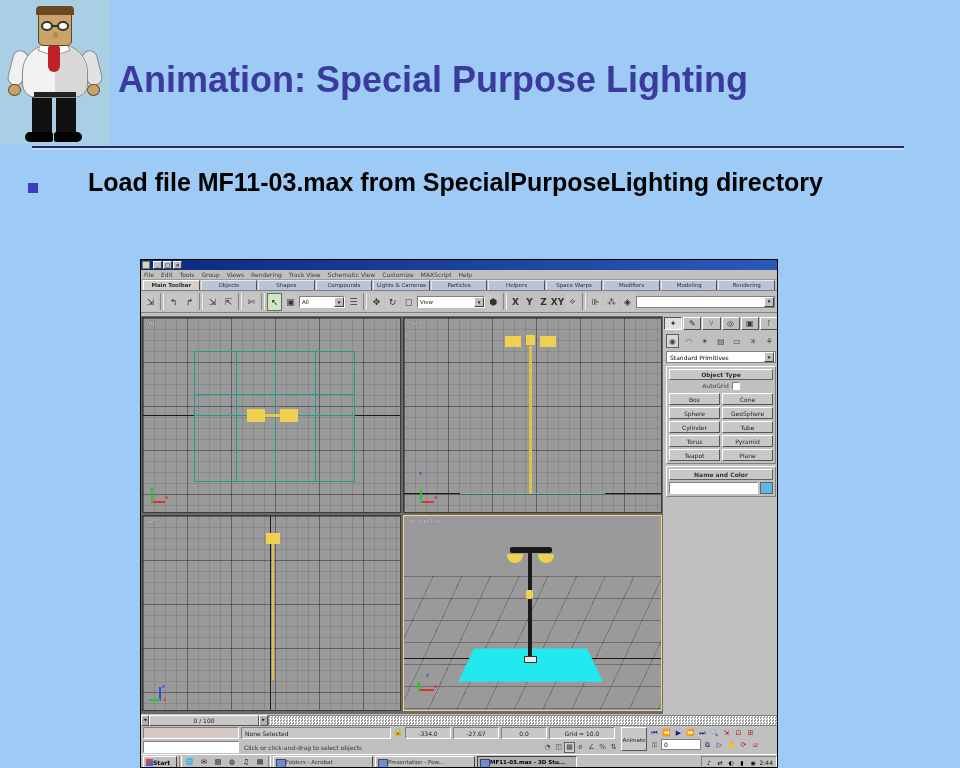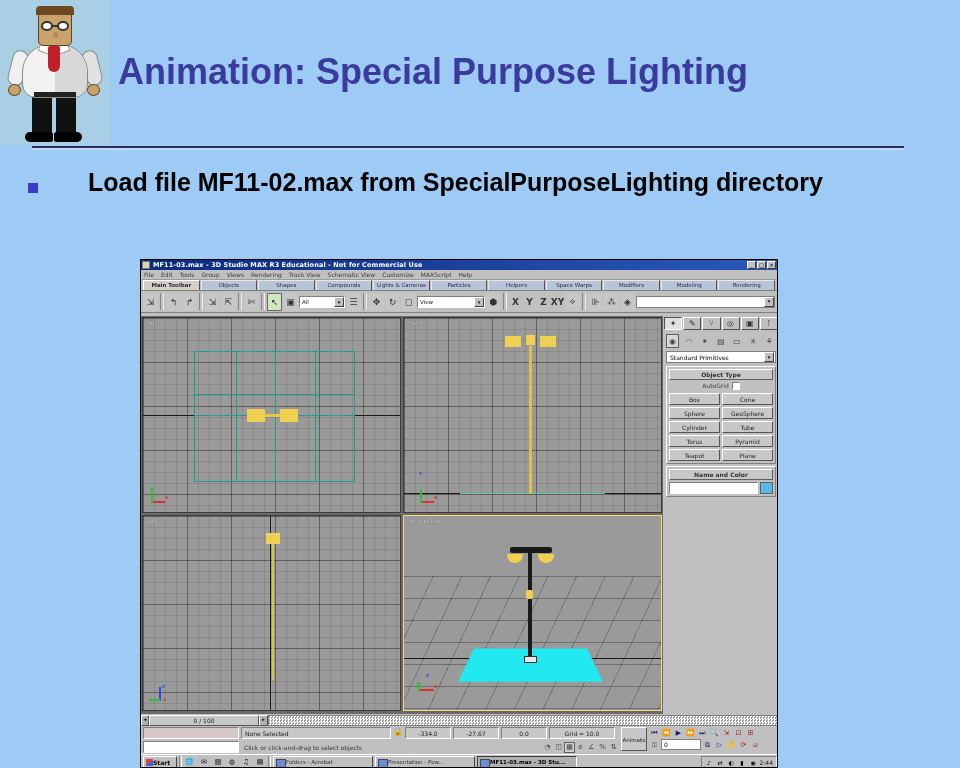--- a/index.html
+++ b/index.html
@@ -36,21 +36,21 @@
   .m-arm-l { position:absolute; left:2px; top:46px; width:16px; height:36px; background:#f0f0f0; border:1px solid #8a8a8a; border-radius:8px; transform:rotate(14deg); }
   .m-arm-r { position:absolute; left:76px; top:46px; width:16px; height:36px; background:#e2e2e2; border:1px solid #8a8a8a; border-radius:8px; transform:rotate(-14deg); }
   .m-hand-l { position:absolute; left:0px; top:80px; width:13px; height:12px; background:#c9a36a; border:1px solid #6b4a22; border-radius:50%; }
   .m-hand-r { position:absolute; left:79px; top:80px; width:13px; height:12px; background:#c9a36a; border:1px solid #6b4a22; border-radius:50%; }
   .m-leg-l { position:absolute; left:24px; top:90px; width:20px; height:44px; background:#111; border-radius:4px 4px 2px 2px; }
   .m-leg-r { position:absolute; left:48px; top:90px; width:20px; height:44px; background:#111; border-radius:4px 4px 2px 2px; }
   .m-shoe-l { position:absolute; left:17px; top:128px; width:28px; height:10px; background:#000; border-radius:6px 3px 3px 6px; }
   .m-shoe-r { position:absolute; left:46px; top:128px; width:28px; height:10px; background:#000; border-radius:3px 6px 6px 3px; }
   .m-belt { position:absolute; left:26px; top:88px; width:42px; height:5px; background:#222; }
 
-  #title-block { position:absolute; left:118px; top:48px; width:810px; }
+  #title-block { position:absolute; left:118px; top:56px; width:810px; }
   .slide-title-line {
     color:#3b3b9e; font-size:36px; font-weight:bold; line-height:48px;
     letter-spacing:0px; white-space:nowrap;
   }
   #title-rule {
     position:absolute; left:32px; top:146px; width:872px; height:4px;
     background:linear-gradient(to bottom,#2b2b5e 0,#2b2b5e 2px,#c3dcf7 2px,#c3dcf7 4px);
   }
 
   
@@ -215,28 +215,27 @@
   </div>
 
   <div id="title-block">
     <div class="slide-title-line">Animation: Special Purpose Lighting</div>
   </div>
   <div id="title-rule"></div>
 </div>
 
 <div id="bullet-row">
   <div id="bullet-mark"></div>
-  <div id="bullet-text">Load file MF11-02.max from SpecialPurposeLighting directory</div>
+  <div id="bullet-text">Load file MF11-03.max from SpecialPurposeLighting directory</div>
 </div>
 
 <div id="max-window">
 
   <div id="max-titlebar">
     <div class="tb-icon"></div>
-    <div id="max-title-text">MF11-03.max - 3D Studio MAX R3 Educational - Not for Commercial Use</div>
     <div class="tb-btns">
       <div class="tb-btn">_</div>
       <div class="tb-btn">□</div>
       <div class="tb-btn">✕</div>
     </div>
   </div>
 
   <div id="max-menubar">
     <span class="menu-item">File</span>
     <span class="menu-item">Edit</span>

